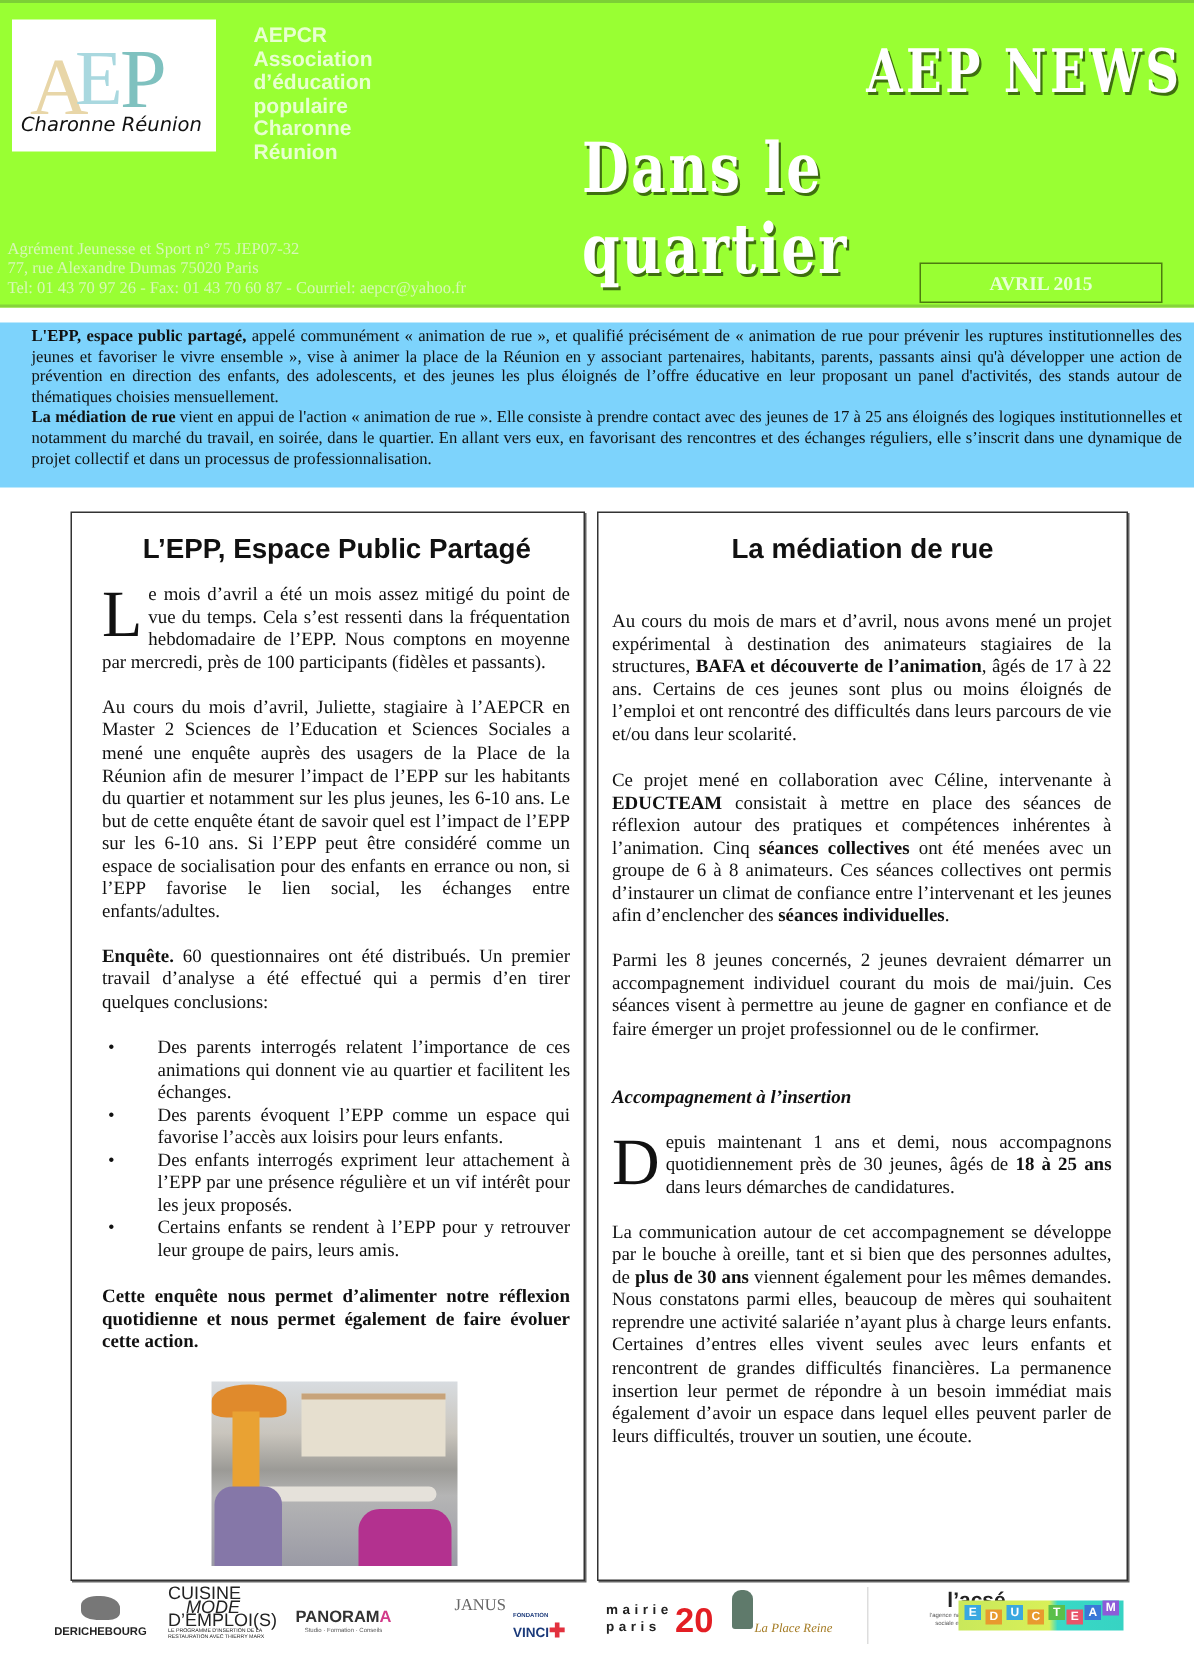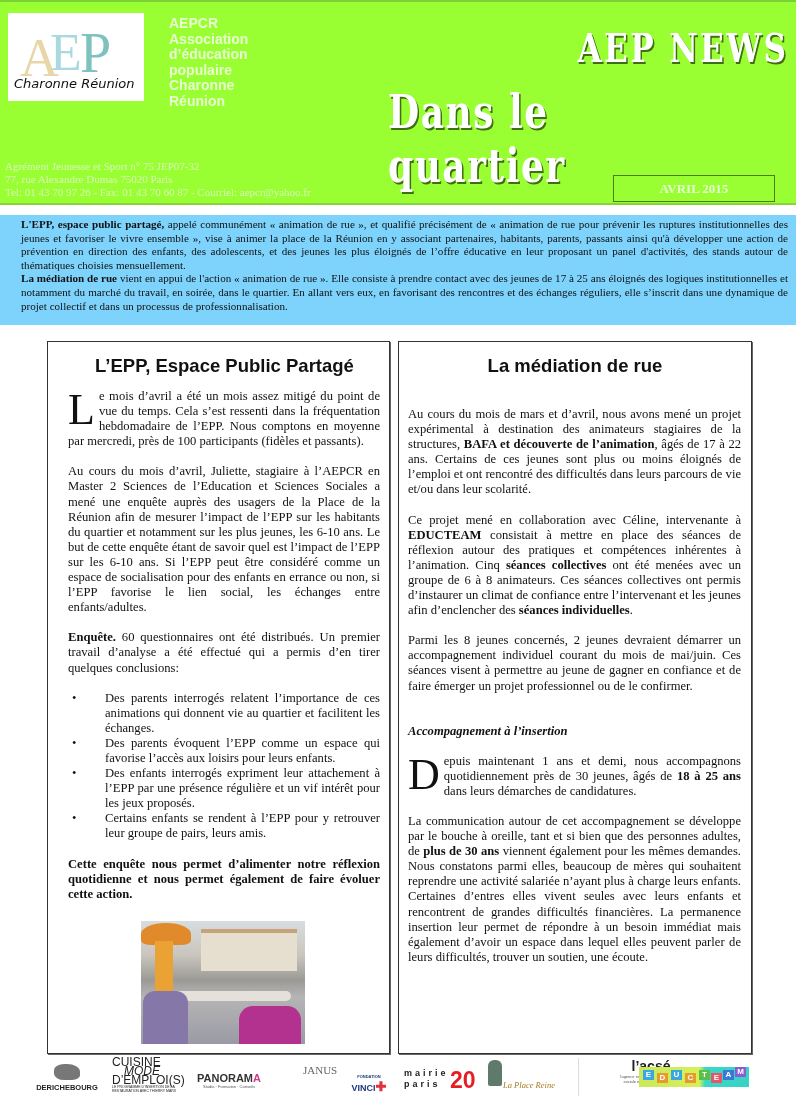--- a/index.html
+++ b/index.html
@@ -49,21 +49,21 @@
   .lg { position:absolute; top:6px; font-family:"Liberation Sans", sans-serif; text-align:center; }
   .lg-deri { left:36px; width:62px; top:10px; }
   .lg-deri .bull { width:26px; height:16px; background:#777; border-radius:40% 50% 30% 40%; margin:0 auto 3px; }
   .lg-deri .t { font-size:7.5px; font-weight:bold; color:#222; }
   .lg-cuisine { left:112px; width:66px; top:4px; text-align:left; font-size:12px; line-height:9px; color:#222; }
   .lg-cuisine .s { font-size:3.5px; line-height:4px; display:block; }
   .lg-pano { left:188px; width:82px; top:18px; font-size:11px; font-weight:bold; color:#333; }
   .lg-pano .x { color:#d23a8a; }
   .lg-pano .sub { display:block; font-size:4px; font-weight:normal; color:#555; }
   .lg-janus { left:284px; width:28px; top:10px; font-size:11px; color:#666; font-family:"Liberation Serif", serif;margin-left:19px; }
-  .lg-vinci { left:342px; width:54px; top:20px; font-size:9px; font-weight:bold; color:#1b3a7a; text-align:center; }
+  .lg-vinci { left:342px; width:54px; top:20px; font-size:9px; font-weight:bold; color:#1b3a7a; text-align:left; }
   .lg-vinci .cross { color:#e2313e; font-size:13px; }
   .lg-mairie { left:404px; width:76px; top:14px; text-align:left; font-size:9px; letter-spacing:3px; color:#222; font-weight:bold; line-height:11px; }
   .lg-mairie .n { position:absolute; left:46px; top:0; font-size:23px; letter-spacing:0; color:#e31e24; font-weight:bold; line-height:24px; }
   .lg-reine { left:488px; width:82px; top:6px; text-align:left; }
   .lg-reine .pin { width:14px; height:26px; background:#5f7a6b; border-radius:6px 6px 2px 2px; display:inline-block; vertical-align:top; }
   .lg-reine .t { font-size:8.5px; font-style:italic; color:#a47a21; font-family:"Liberation Serif", serif; position:absolute; left:15px; top:20px; white-space:nowrap; }
   .lg-acse { left:578px; width:64px; top:4px; height:38px; border-left:1px solid #ddd; text-align:center;padding-left:40px; }
   .lg-acse .t { font-size:14px; font-weight:bold; color:#222; line-height:16px; }
   .lg-acse .s { font-size:4px; line-height:5px; color:#555; display:block; }
   .lg-educ { left:639px; width:110px; top:13px; height:20px; background:linear-gradient(90deg,#c9e85b 0%,#d8f058 55%,#38d9c6 60%,#37d3c3 100%); }

